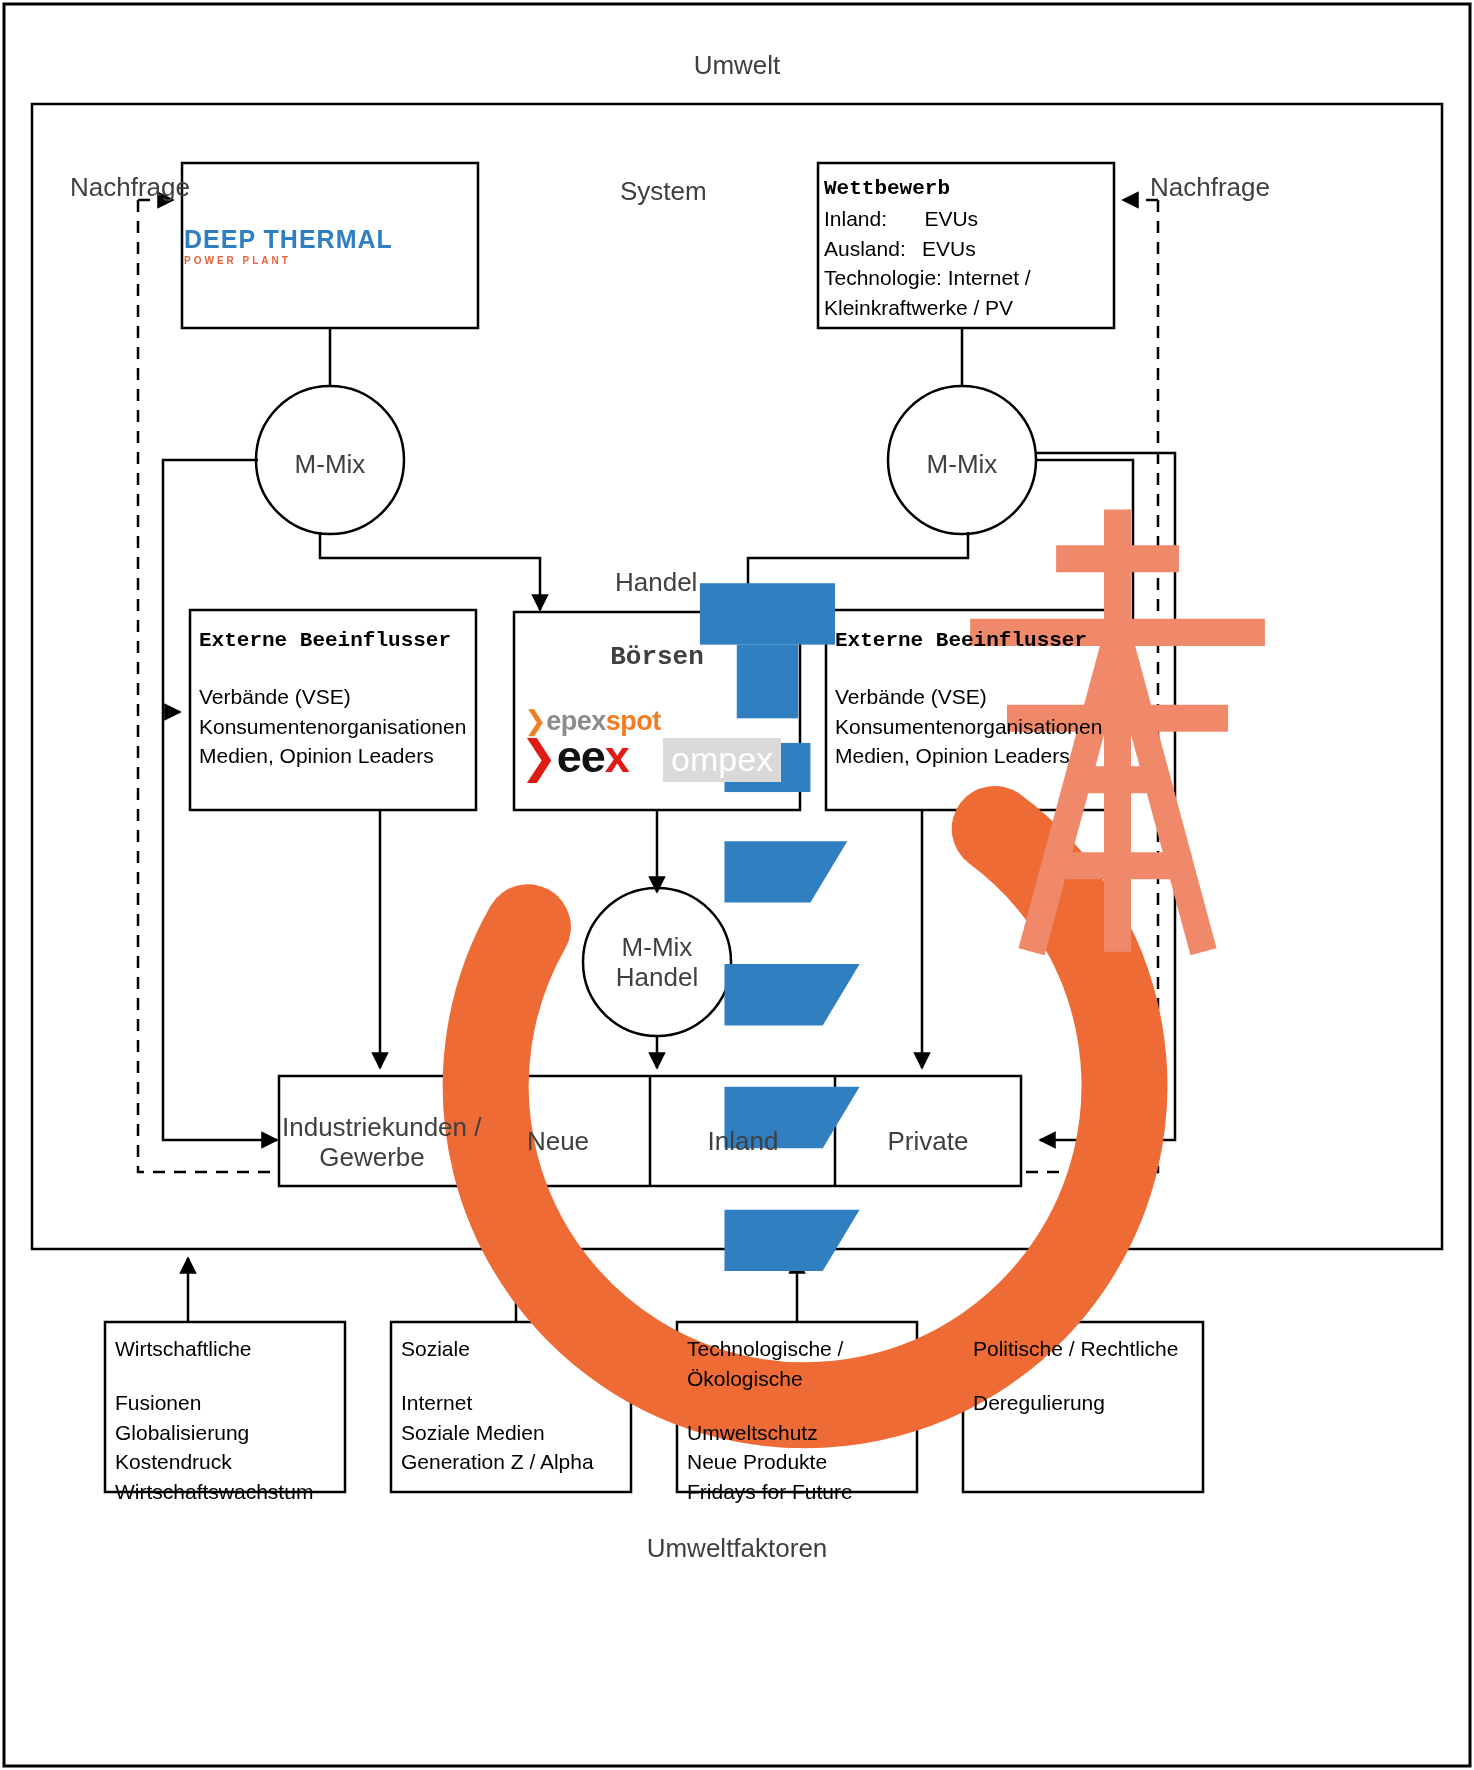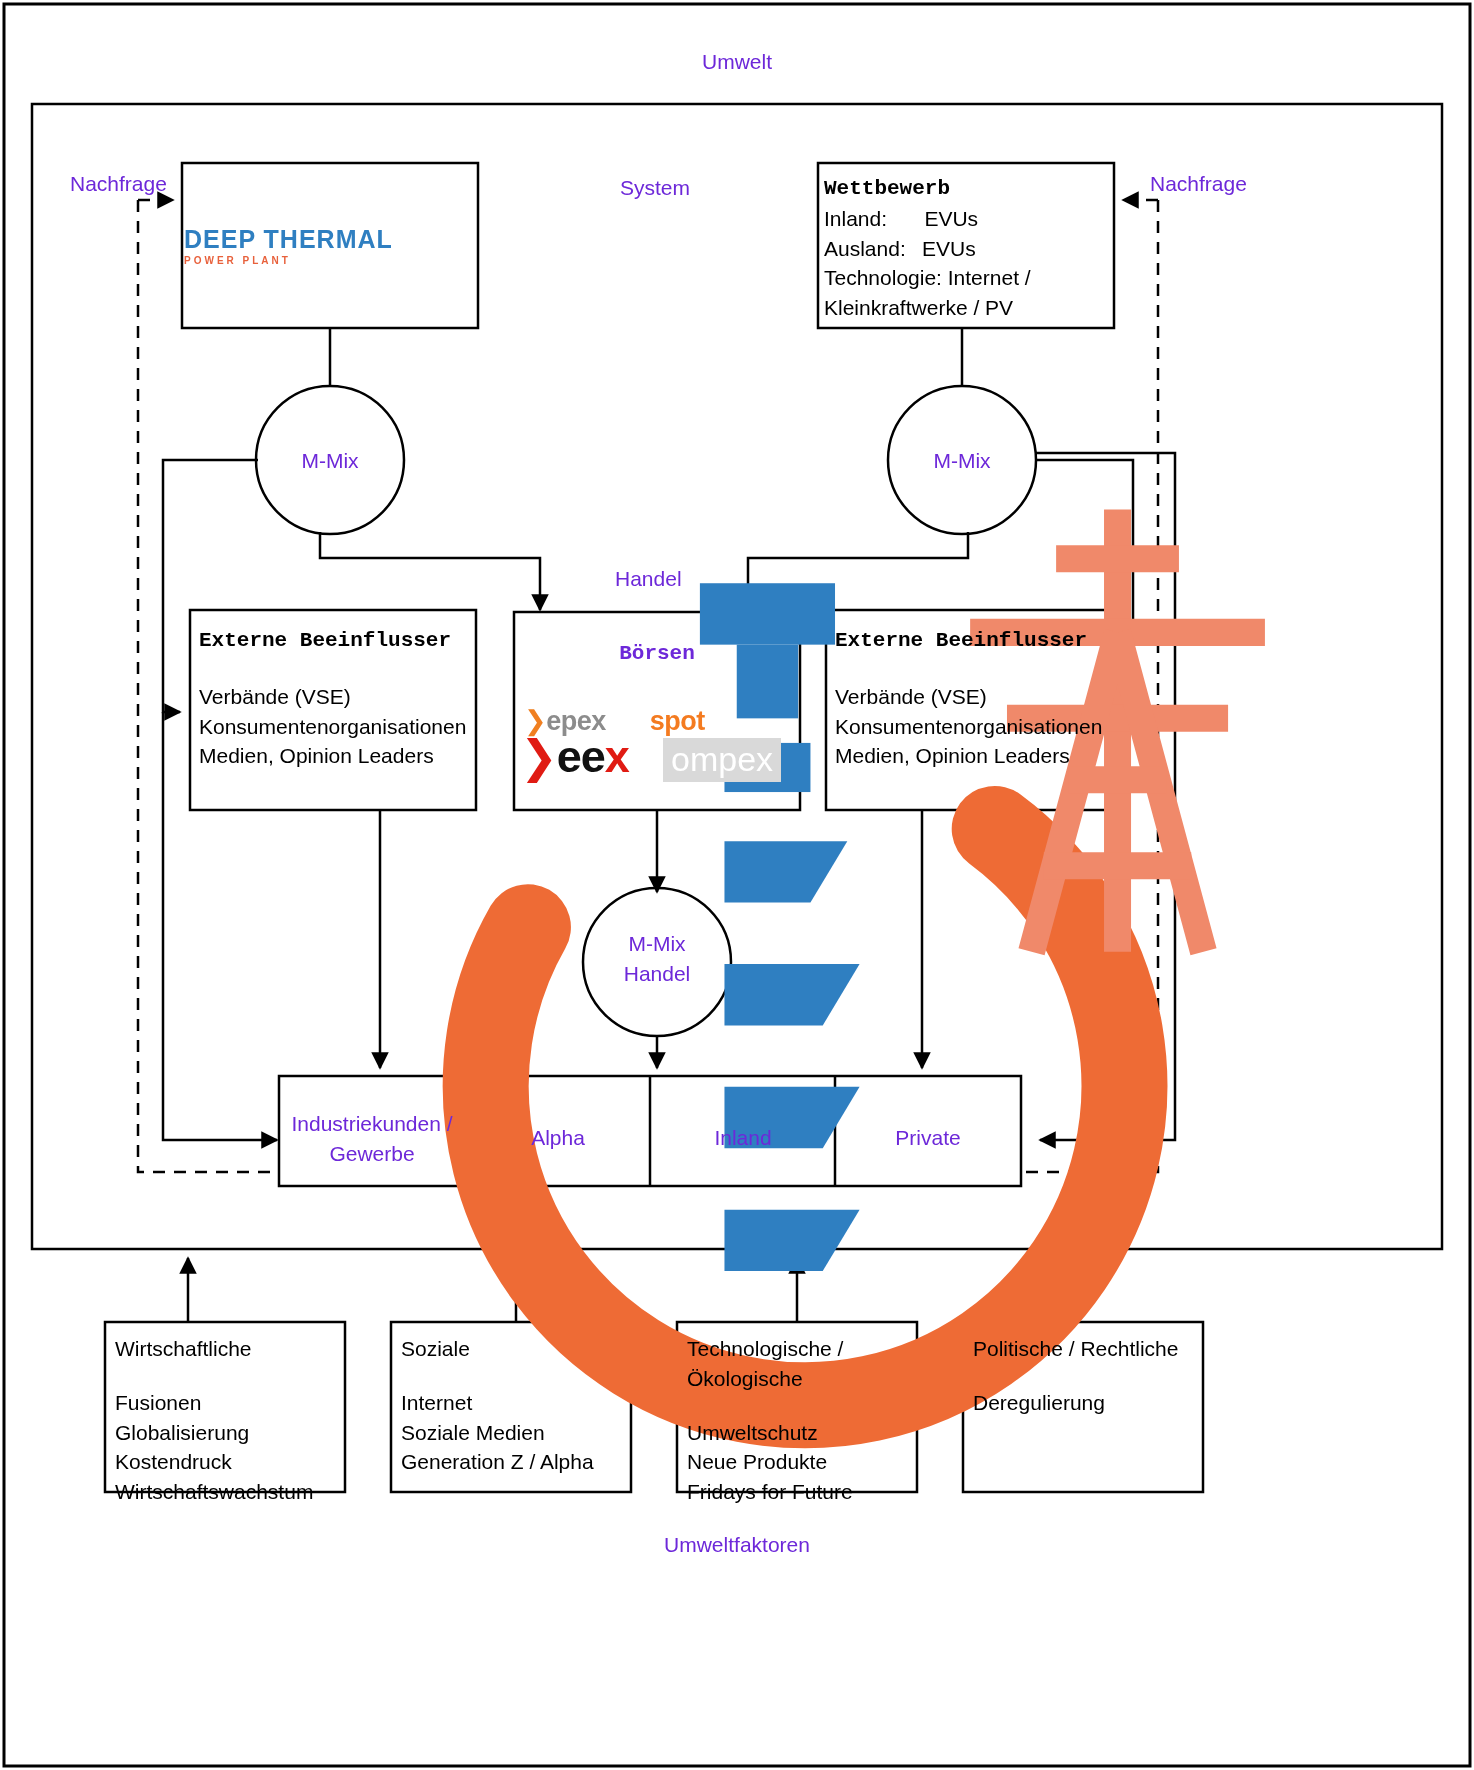--- a/index.html
+++ b/index.html
@@ -1,29 +1,29 @@
 <!DOCTYPE html>
 <html><head>
 <meta charset="utf-8">
 <style>
   html,body{margin:0;padding:0;background:#fff;}
   body{font-family:"Liberation Sans","DejaVu Sans",sans-serif;}
   #stage{position:relative;width:1474px;height:1770px;background:#fff;overflow:hidden;}
   svg{position:absolute;top:0;left:0;width:1474px;height:1770px;}
-  .lbl{position:absolute;font-size:21px;color:#6d28d9;line-height:1.35;white-space:pre;}
+  .lbl{position:absolute;font-size:26px;color:#404040;line-height:1.35;white-space:pre;}
   .bold{font-weight:bold;font-family:Liberation Mono, monospace;}
   .ctr{text-align:center;}
   .box-txt{position:absolute;font-size:21px;line-height:1.42;color:#000;}
   .logo-wrap{position:absolute;display:flex;flex-direction:column;align-items:flex-start;justify-content:center;}
   .dt-name{font-weight:bold;font-size:25px;letter-spacing:1px;color:#2f7fc1;font-family:"Liberation Sans",sans-serif;}
   .dt-sub{font-size:10px;letter-spacing:3px;color:#e8613c;font-weight:bold;margin-top:1px;}
   .epex{font-size:27px;font-weight:bold;letter-spacing:-0.5px;}
   .epex .a{color:#f07f20;}
   .epex .g{color:#8c8c8c;margin-top:37px;}
-  .epex .o{color:#f47b20;margin-left:44px;}
+  .epex .o{color:#f47b20;}
   .eex{font-size:45px;font-weight:bold;letter-spacing:-1px;line-height:1;}
   .eex .a{color:#e01b13;}
   .eex .k{color:#111;}
   .eex .r{color:#e01b13;}
   .ompex{background:#d9d9d9;color:#fff;font-size:34px;letter-spacing:0px;padding:2px 8px 4px 8px;font-weight:500;}
 </style>
 </head>
 <body>
 
 <div id="stage">
@@ -165,21 +165,21 @@
   <div style="position:absolute;left:520px;top:734px;">
     <span class="eex"><span class="a">❯</span><span class="k">ee</span><span class="r">x</span></span>
   </div>
 
   <div style="position:absolute;left:663px;top:740px;">
     <span class="ompex">ompex</span>
   </div>
 
   <div class="lbl ctr" style="left:282px;top:1110px;width:180px;">Industriekunden /</div>
   <div class="lbl ctr" style="left:282px;top:1140px;width:180px;">Gewerbe</div>
-  <div class="lbl ctr" style="left:468px;top:1124px;width:180px;">Alpha</div>
+  <div class="lbl ctr" style="left:468px;top:1124px;width:180px;">Neue</div>
   <div class="lbl ctr" style="left:653px;top:1124px;width:180px;">Inland</div>
   <div class="lbl ctr" style="left:838px;top:1124px;width:180px;">Private</div>
 
   <div class="box-txt" style="left:115px;top:1334px;width:228px;">
     <div style="white-space:pre-line;">Wirtschaftliche</div>
     <div style="height:24px;"></div>
     <div>Fusionen</div>
     <div>Globalisierung</div>
     <div>Kostendruck</div>
     <div>Wirtschaftswachstum</div>

